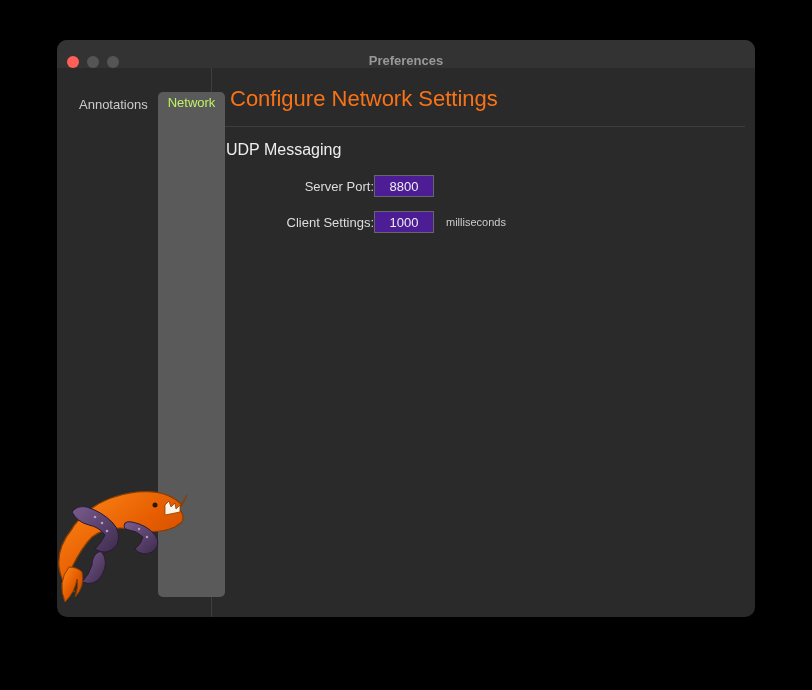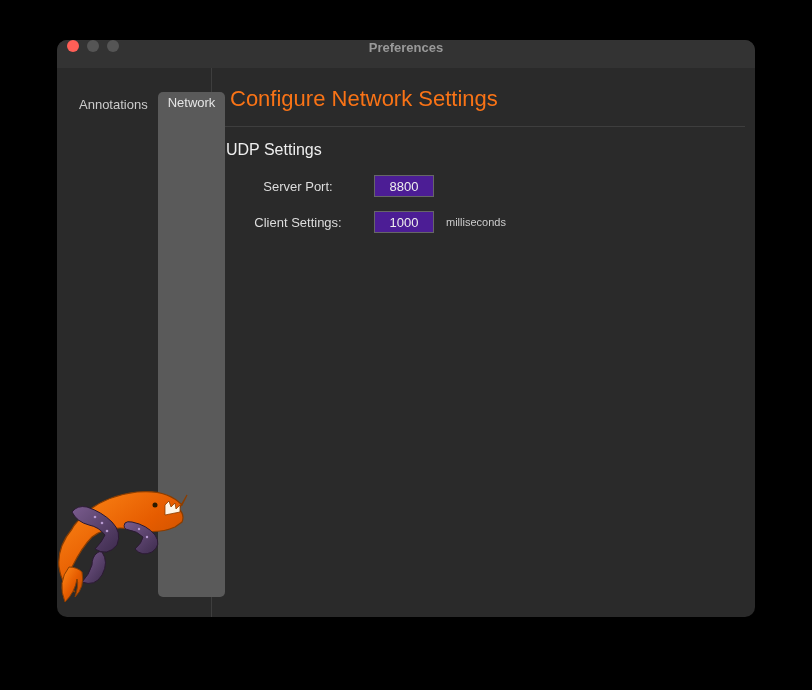--- a/index.html
+++ b/index.html
@@ -24,21 +24,21 @@
       border-radius: 10px;
       overflow: hidden;
       box-shadow: 0 10px 40px rgba(0,0,0,0.5);
       display: flex;
       flex-direction: column;
     }
     .titlebar {
       height: 28px;
       background: #333333;
       display: flex;
-      align-items: flex-start;
+      align-items: flex-end;
       position: relative;
       padding-left: 10px;
     }
     .traffic-lights {
       display: flex;
       gap: 8px;
       align-items: center;
     }
     .traffic-light {
       width: 12px;
@@ -73,21 +73,21 @@
     .sidebar-item {
       padding: 5px 10px;
       border-radius: 5px;
       color: #ccc;
       font-size: 13px;
       margin-bottom: 8px;
       cursor: pointer;
     }
     .sidebar-item.active {
       background: #5a5a5a;
-      color: #e5e5e5;
+      color: #bef264;
       display: inline-block;
       width: fit-content;
       padding: 3px 10px;
     }
     .sidebar-logo {
       position: absolute;
       bottom: 0px;
       left: -10px;
       width: 150px;
       height: 150px;
@@ -113,21 +113,21 @@
       margin-bottom: 16px;
       padding-left: 4px;
     }
     .form-row {
       display: flex;
       align-items: center;
       margin-bottom: 14px;
     }
     .form-label {
       width: 152px;
-      text-align: center;
+      text-align: right;
       font-size: 13px;
       color: #ddd;
     }
     .form-input {
       width: 60px;
       height: 22px;
       background: #4c1d95;
       border: 1px solid #666;
       border-radius: 0;
       color: #eee;
@@ -190,21 +190,21 @@
           <circle cx="48" cy="50" r="1.3" fill="#b89bd1"></circle>
           <circle cx="55" cy="56" r="1.3" fill="#b89bd1"></circle>
           <circle cx="60" cy="64" r="1.3" fill="#b89bd1"></circle>
           <circle cx="92" cy="62" r="1.2" fill="#b89bd1"></circle>
           <circle cx="100" cy="70" r="1.2" fill="#b89bd1"></circle>
         </svg>
       </div>
     </div>
     <div class="main">
       <div class="page-title">Configure Network Settings</div>
-      <div class="section-title">UDP Settings</div>
+      <div class="section-title">UDP Messaging</div>
       <div class="form-row">
         <div class="form-label">Server Port:</div>
         <input class="form-input" type="text" value="8800" style="">
       </div>
       <div class="form-row">
         <div class="form-label">Client Settings:</div>
         <input class="form-input" type="text" value="1000" style="">
         <div class="form-suffix">milliseconds</div>
       </div>
     </div>

